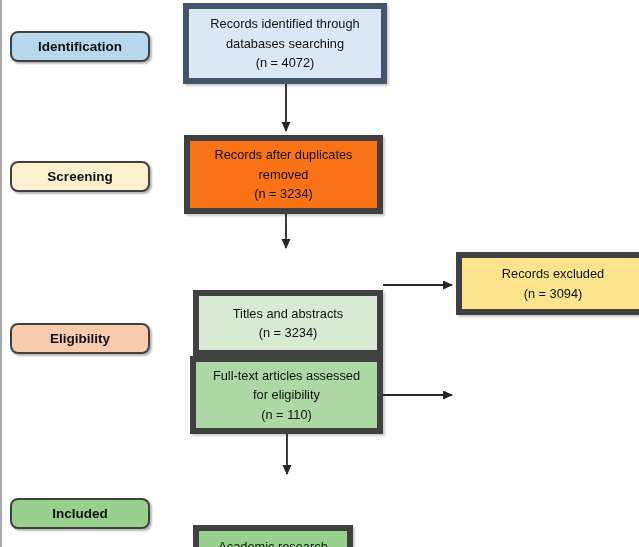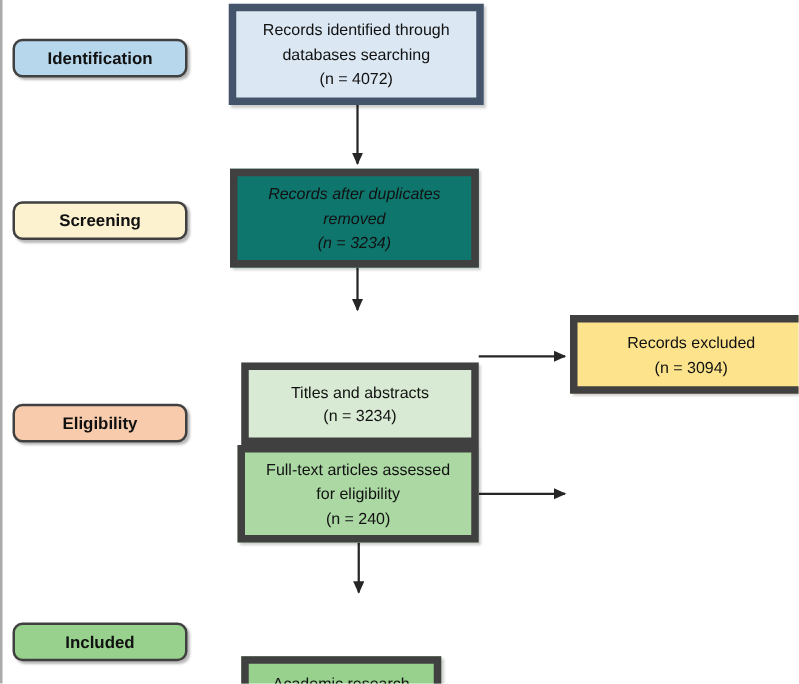--- a/index.html
+++ b/index.html
@@ -100,27 +100,27 @@
   </svg>
 
   <div class="stage-label" id="stage-0" style="background-color: rgb(183, 215, 236); border-color: rgb(64, 64, 64);">Identification</div>
   <div class="stage-label" id="stage-1" style="background-color: rgb(252, 242, 207); border-color: rgb(64, 64, 64);">Screening</div>
   <div class="stage-label" id="stage-2" style="background-color: rgb(248, 203, 173); border-color: rgb(64, 64, 64);">Eligibility</div>
   <div class="stage-label" id="stage-3" style="background-color: rgb(151, 209, 141); border-color: rgb(64, 64, 64);">Included</div>
 
   <div class="flow-box" id="flow-0" style="background-color: rgb(219, 231, 243); border-color: rgb(68, 84, 106);">Records identified through
 databases searching
 (n = 4072)</div>
-  <div class="flow-box" id="flow-1" style="background-color: #0f766e; border-color: rgb(64, 64, 64); font-style: italic;">Records after duplicates
+  <div class="flow-box" id="flow-1" style="background-color: #f97316; border-color: rgb(64, 64, 64);">Records after duplicates
 removed
 (n = 3234)</div>
   <div class="flow-box" id="flow-2" style="background-color: rgb(216, 234, 211); border-color: rgb(64, 64, 64); margin-top: 38px;">Titles and abstracts
 (n = 3234)</div>
   <div class="flow-box" id="flow-3" style="background-color: rgb(171, 216, 163); border-color: rgb(64, 64, 64);">Full-text articles assessed
 for eligibility
-(n = 240)</div>
+(n = 110)</div>
   <div class="flow-box" id="flow-4" style="background-color: rgb(151, 209, 141); border-color: rgb(64, 64, 64);">Academic research
 articles (n = 71)</div>
 
   <div class="flow-box" id="side-0" style="background-color: rgb(252, 227, 140); border-color: rgb(64, 64, 64);">Records excluded
 (n = 3094)</div>
 
 </div>
 
 </body></html>

